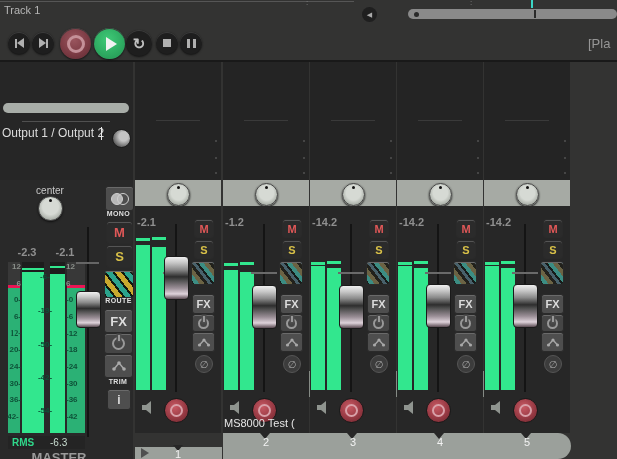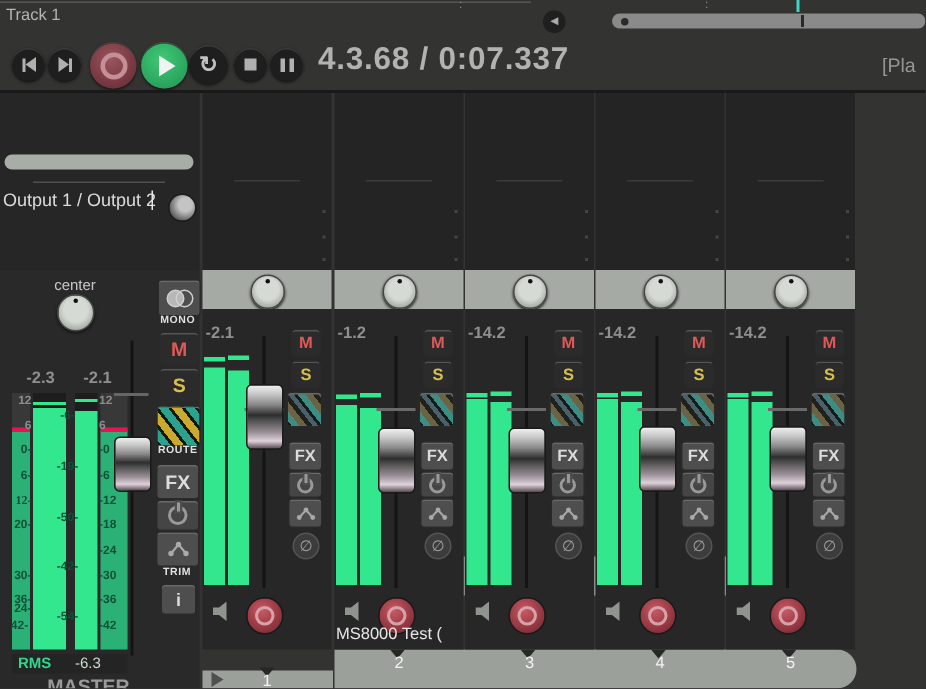--- a/index.html
+++ b/index.html
@@ -134,21 +134,20 @@
   <div class="tbtn" style="left:156px;top:32px;width:22px;height:22px">
     <span class="stop-sq"></span>
   </div>
   <div class="tbtn" style="left:180px;top:32px;width:22px;height:22px">
     <span class="pause-bars">
         <i></i>
         <i></i>
       </span>
   </div>
 
-  <div class="txt time">4.3.68 / 0:07.337</div>
   <div class="txt status">[Pla</div>
   <div class="mixline"></div>
 
   <div id="master">
     <div class="abs m-upper"></div>
     <div class="abs outbar"></div>
     <div class="abs underline"></div>
     <div class="txt outlabel">Output 1 / Output 2</div>
     <div class="abs cursor"></div>
     <div class="abs knob-sm"></div>
@@ -204,21 +203,21 @@
     <div class="abs strip-bg" style="left:67px;top:200px;width:18px;height:171px"></div>
     <div class="abs rms-fill" style="left:67px;top:225px;width:18px;height:146px"></div>
     <div class="abs redline" style="left:67px;top:223px;width:18px;height:3px"></div>
     <div id="scale-holder">
         <span class="scale sc-dark" style="left: 5px; top: 200px; width: 16px; text-align: right; position: absolute;">12</span>
         <span class="scale sc-dark" style="left: 5px; top: 217px; width: 16px; text-align: right; position: absolute;">6</span>
         <span class="scale sc-grn" style="left: 5px; top: 233px; width: 16px; text-align: right; position: absolute;">0-</span>
         <span class="scale sc-grn" style="left: 5px; top: 250px; width: 16px; text-align: right; position: absolute;">6-</span>
         <span class="scale sc-grn" style="left: 5px; top: 267px; width: 16px; text-align: right; position: absolute; font-family: Liberation Serif, serif;">12-</span>
         <span class="scale sc-grn" style="left: 5px; top: 283px; width: 16px; text-align: right; position: absolute;">20-</span>
-        <span class="scale sc-grn" style="left: 5px; top: 300px; width: 16px; text-align: right; position: absolute; margin-top: 39px;">24-</span>
+        <span class="scale sc-grn" style="left: 5px; top: 300px; width: 16px; text-align: right; position: absolute;">24-</span>
         <span class="scale sc-grn" style="left: 5px; top: 317px; width: 16px; text-align: right; position: absolute;">30-</span>
         <span class="scale sc-grn" style="left: 5px; top: 333px; width: 16px; text-align: right; position: absolute;">36-</span>
         <span class="scale sc-grn" style="left: 5px; top: 350px; width: 16px; text-align: center; position: absolute;">42-</span>
         <span class="scale sc-dark" style="left: 66px; top: 200px; width: 19px; text-align: left; position: absolute;">12</span>
         <span class="scale sc-dark" style="left: 66px; top: 217px; width: 19px; text-align: left; position: absolute;">6</span>
         <span class="scale sc-grn" style="left: 66px; top: 233px; width: 19px; text-align: left; position: absolute;">-0</span>
         <span class="scale sc-grn" style="left: 66px; top: 250px; width: 19px; text-align: left; position: absolute;">-6</span>
         <span class="scale sc-grn" style="left: 66px; top: 267px; width: 19px; text-align: left; position: absolute;">-12</span>
         <span class="scale sc-grn" style="left: 66px; top: 283px; width: 19px; text-align: left; position: absolute;">-18</span>
         <span class="scale sc-grn" style="left: 66px; top: 300px; width: 19px; text-align: left; position: absolute;">-24</span>

